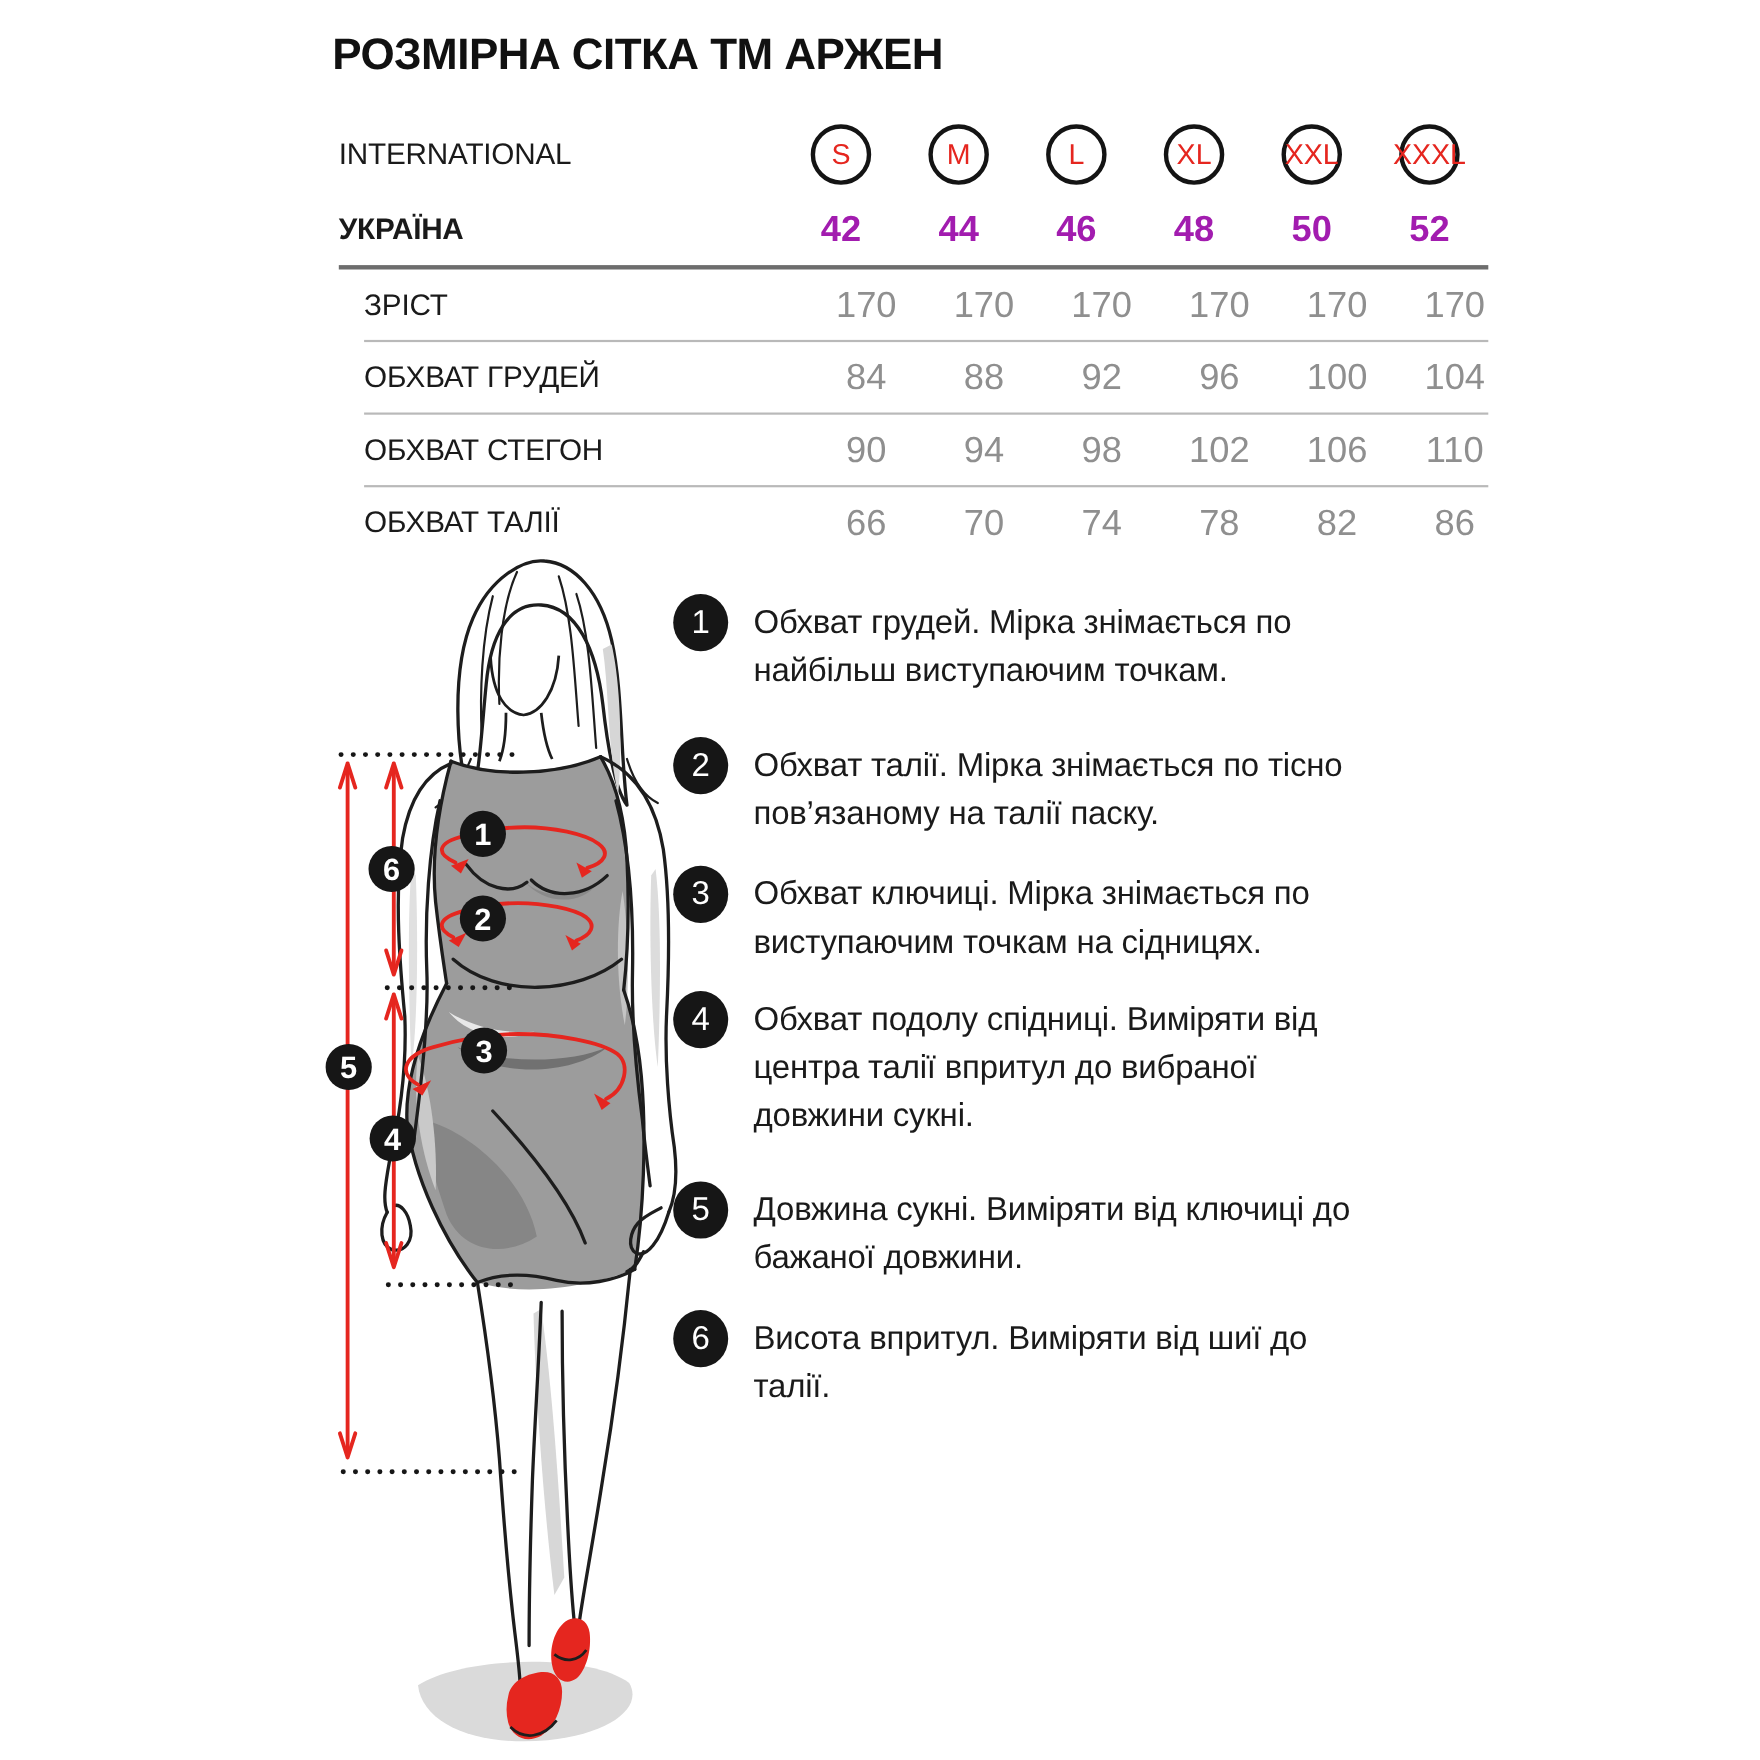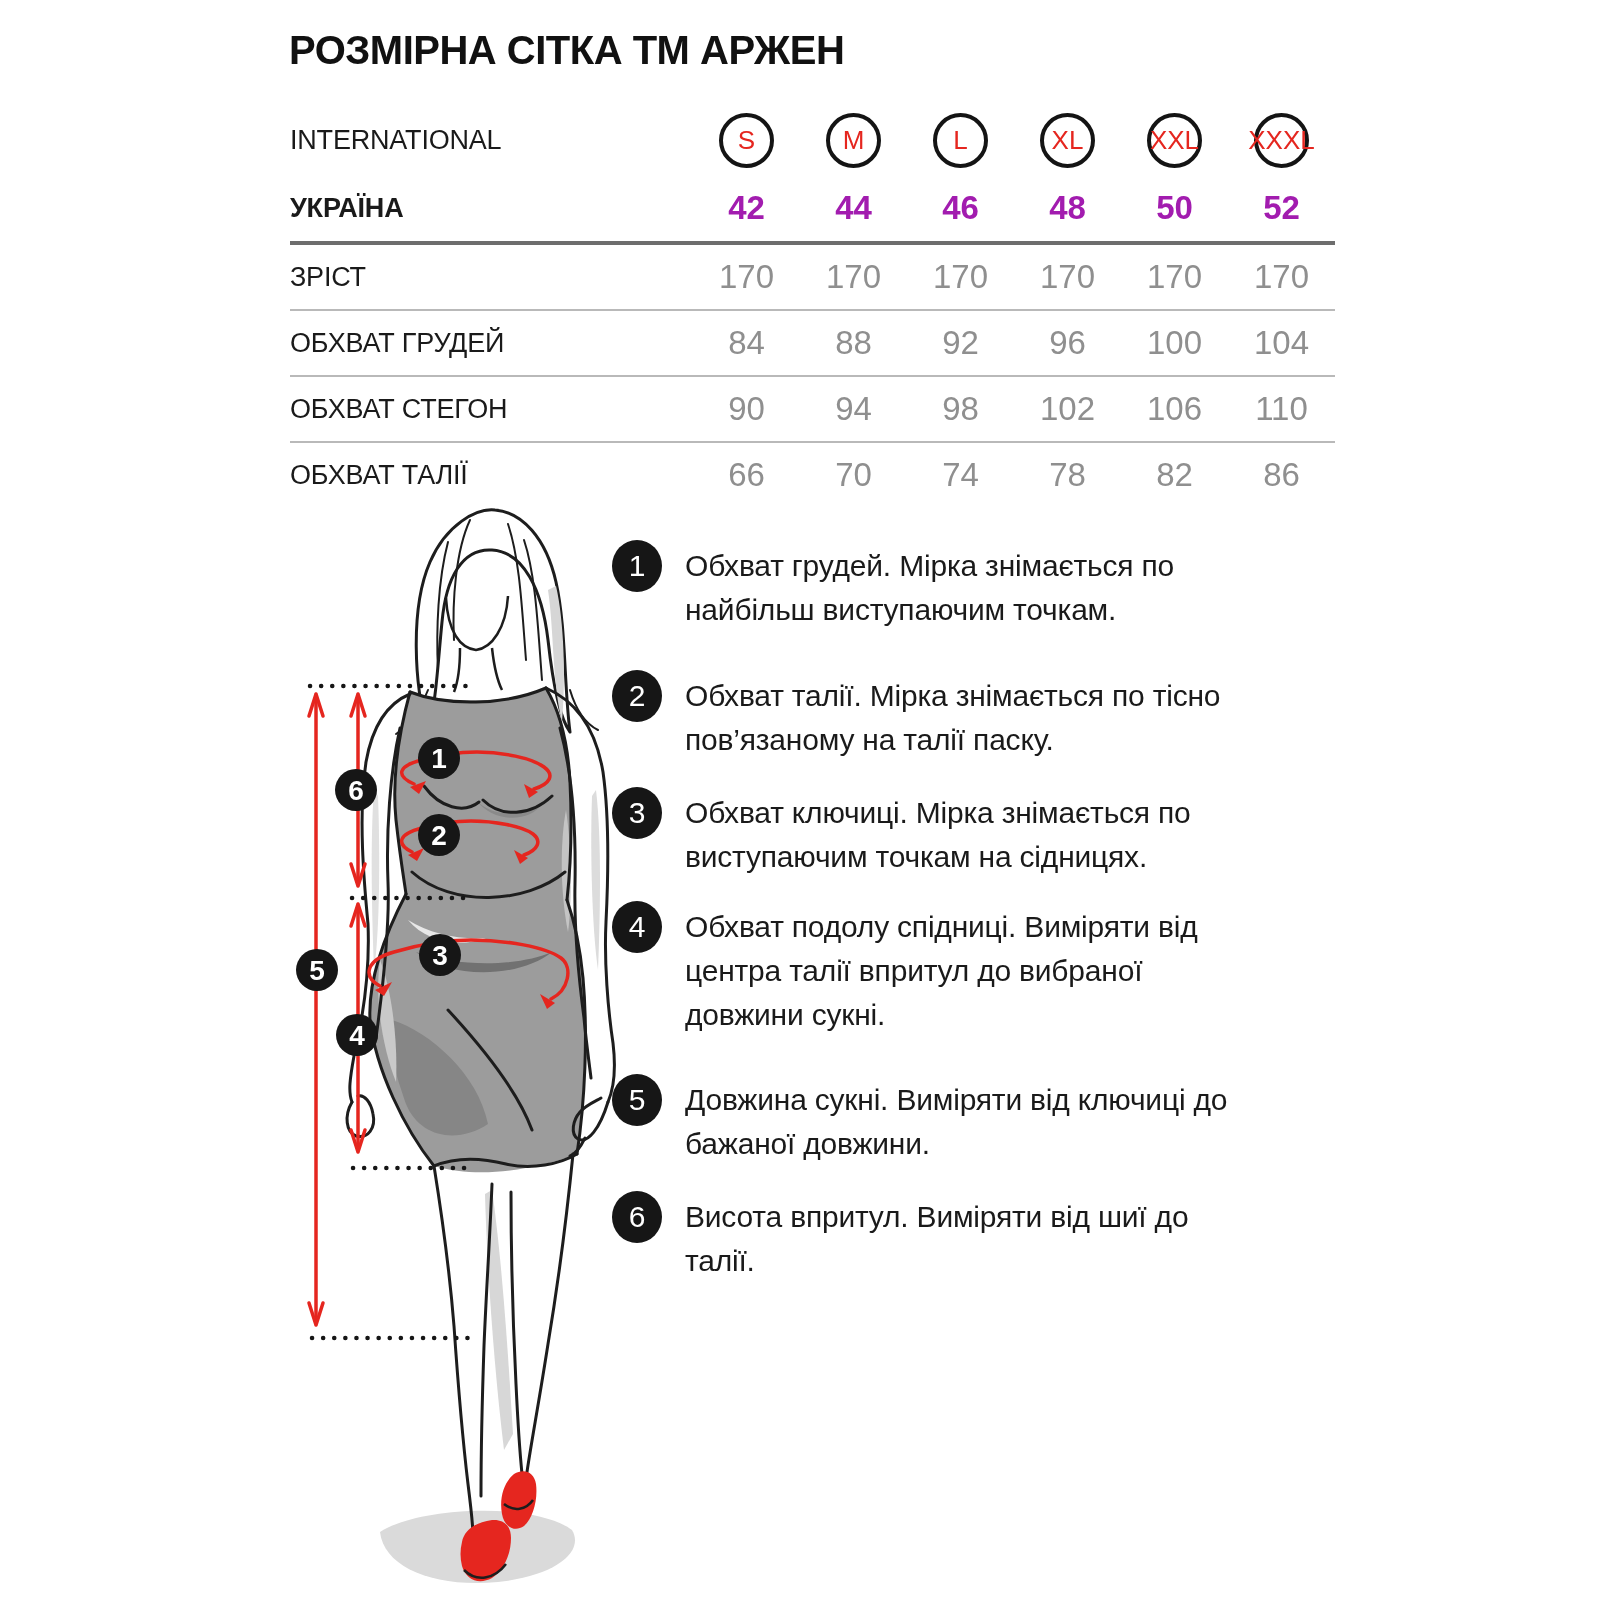--- a/index.html
+++ b/index.html
@@ -1,29 +1,29 @@
 <!DOCTYPE html>
 <html><head>
 <meta charset="utf-8">
 <style>
   html,body{margin:0;padding:0;}
   body{
     width:1600px;height:1600px;position:relative;background:#ffffff;
     font-family:"Liberation Sans", sans-serif;color:#161616;overflow:hidden;
   }
   .page-title{
-    position:absolute;left:289px;top:28px;margin:0;
+    position:absolute;left:302px;top:28px;margin:0;
     font-size:40px;font-weight:700;letter-spacing:-0.5px;color:#111;
   }
   
-  .size-table{position:absolute;left:290px;top:105px;width:1045px;}
+  .size-table{position:absolute;left:308px;top:105px;width:1045px;}
   .trow{display:grid;grid-template-columns:403px repeat(6,107px);align-items:center;}
   .r-int{height:70px;}
   .r-ua{height:66px;border-bottom:4px solid #6d6d6d;font-weight:bold;}
-  .r-data{height:64px;}
+  .r-data{height:64px;margin-left:23px;}
   .r-data:not(:last-child){border-bottom:2px solid #b9b9b9;}
   .tlabel{font-size:27px;letter-spacing:-0.2px;color:#1a1a1a;}
   .tcell{text-align:center;font-size:33px;color:#8f8f8f;}
   .r-ua .tcell{color:#a21caf;}
   .size-circle{
     display:inline-flex;align-items:center;justify-content:center;
     width:47px;height:47px;border:4px solid #141414;border-radius:50%;
     font-size:26px;color:#e5261f;white-space:nowrap;overflow:visible;
   }
   

